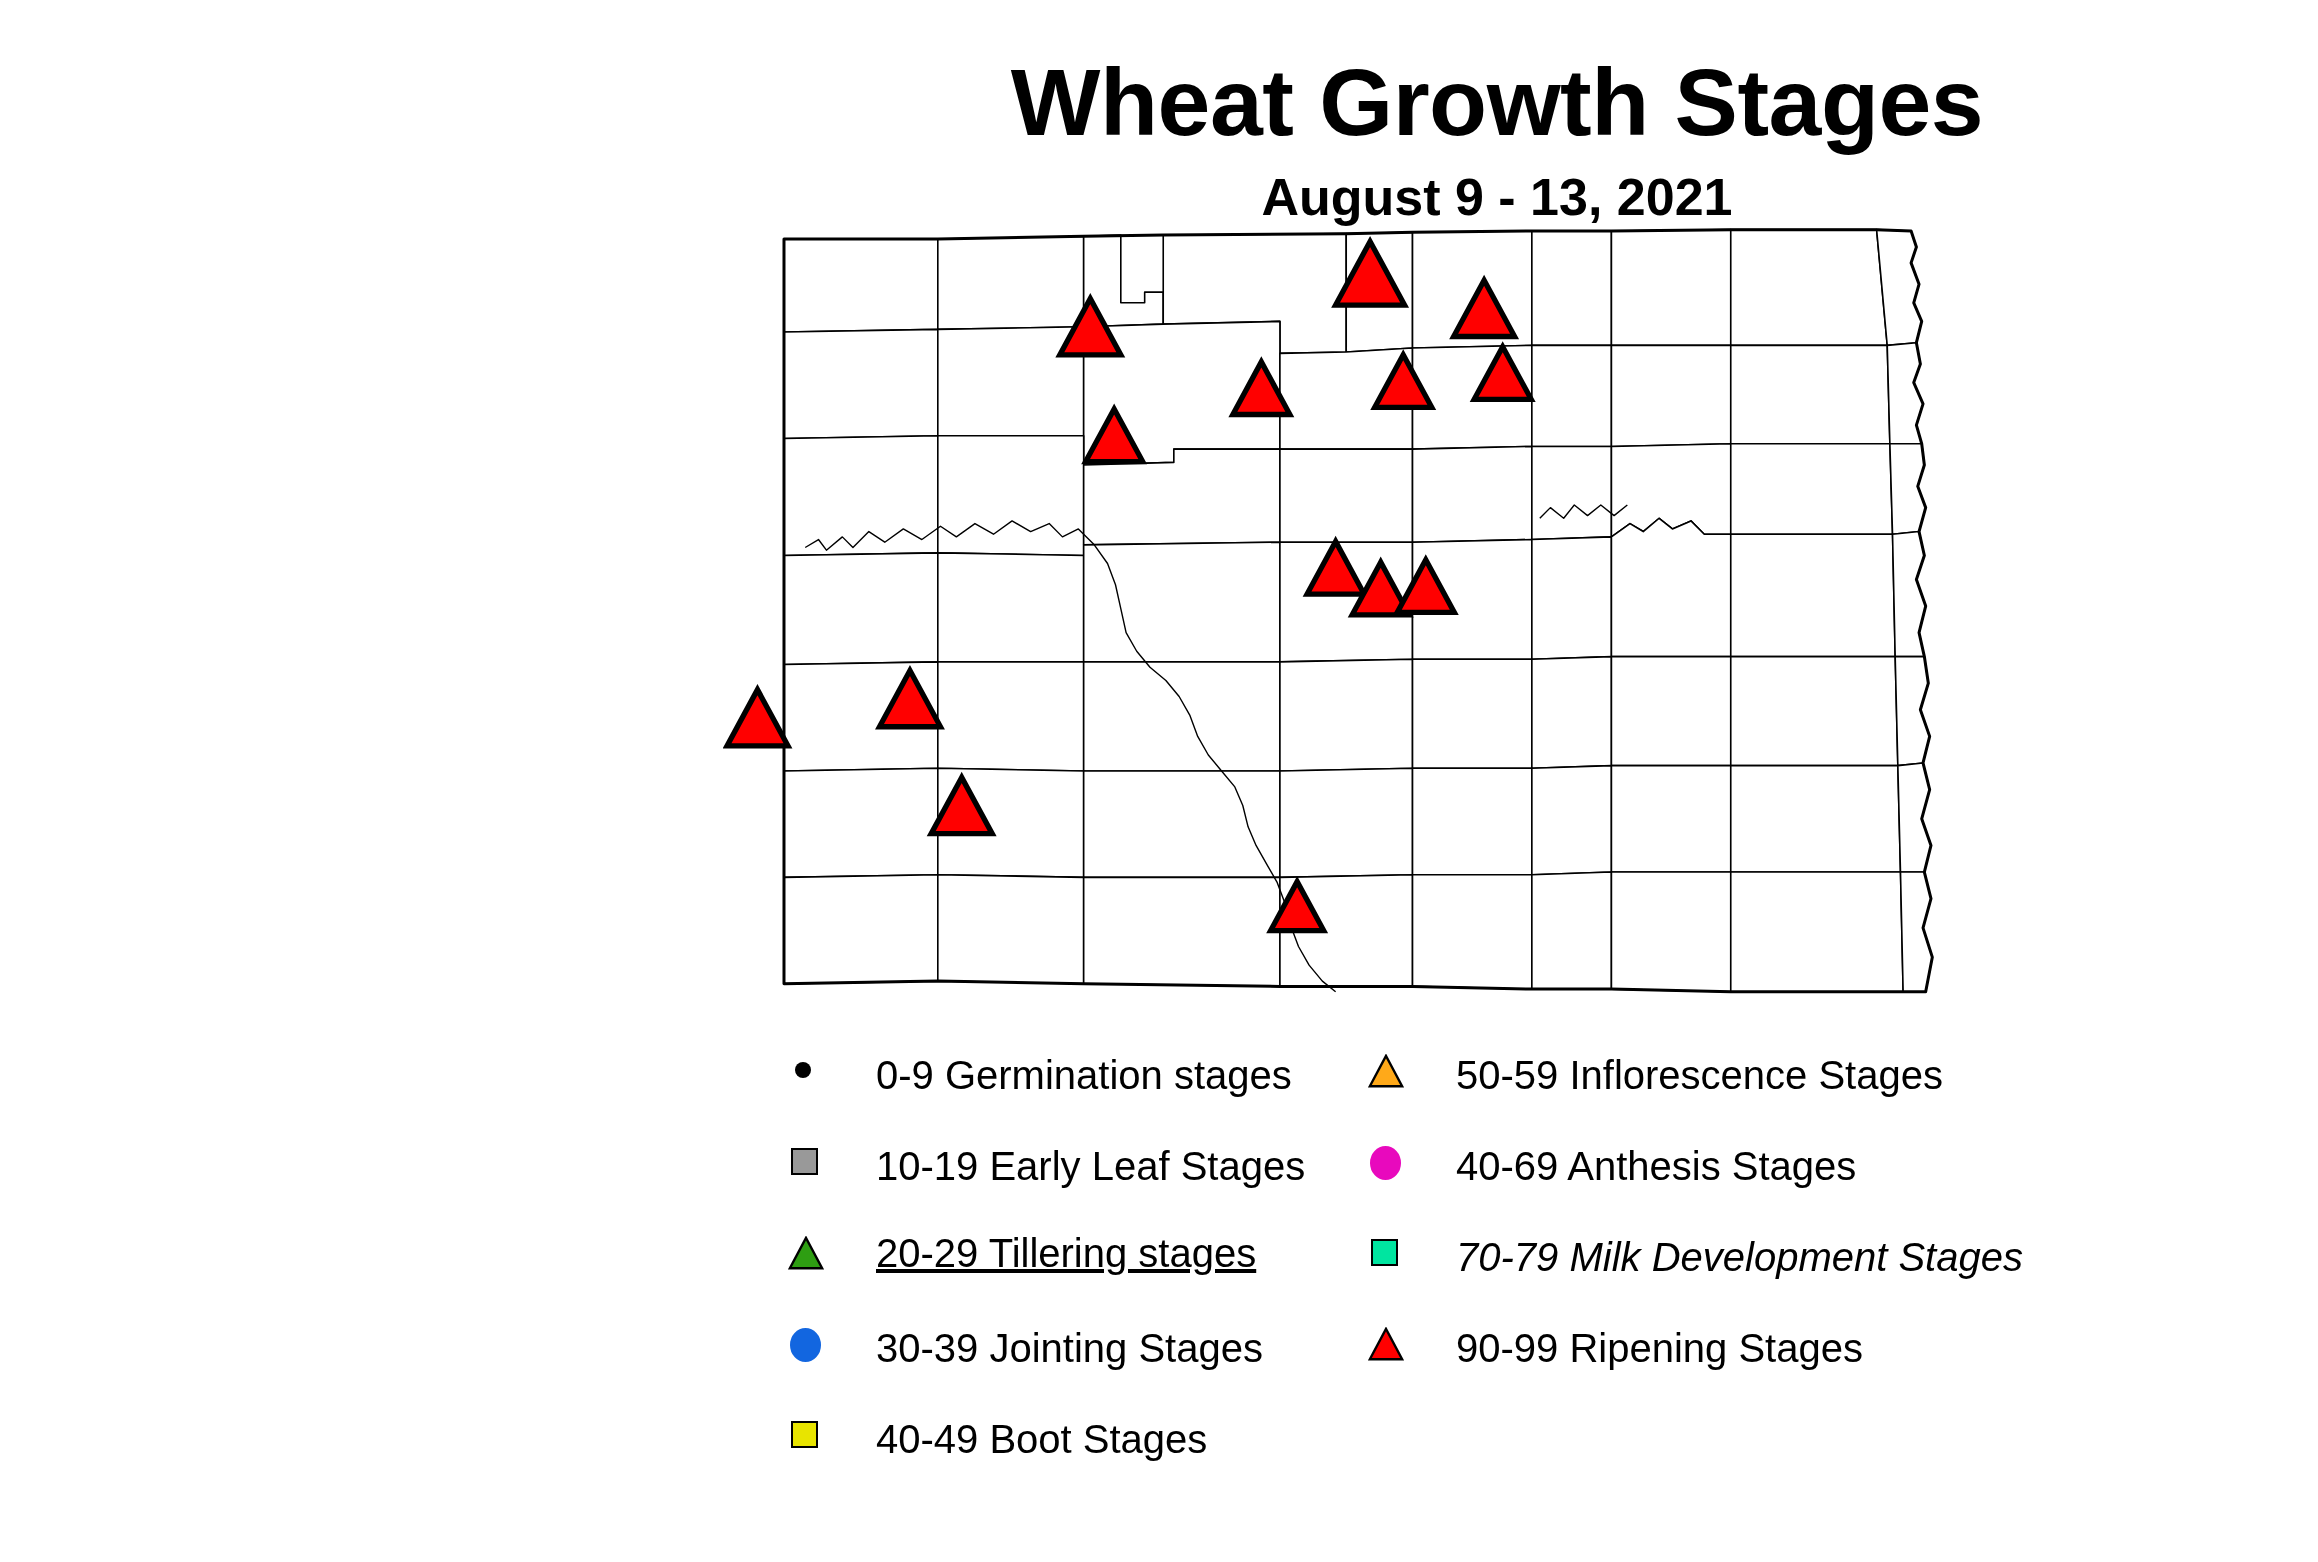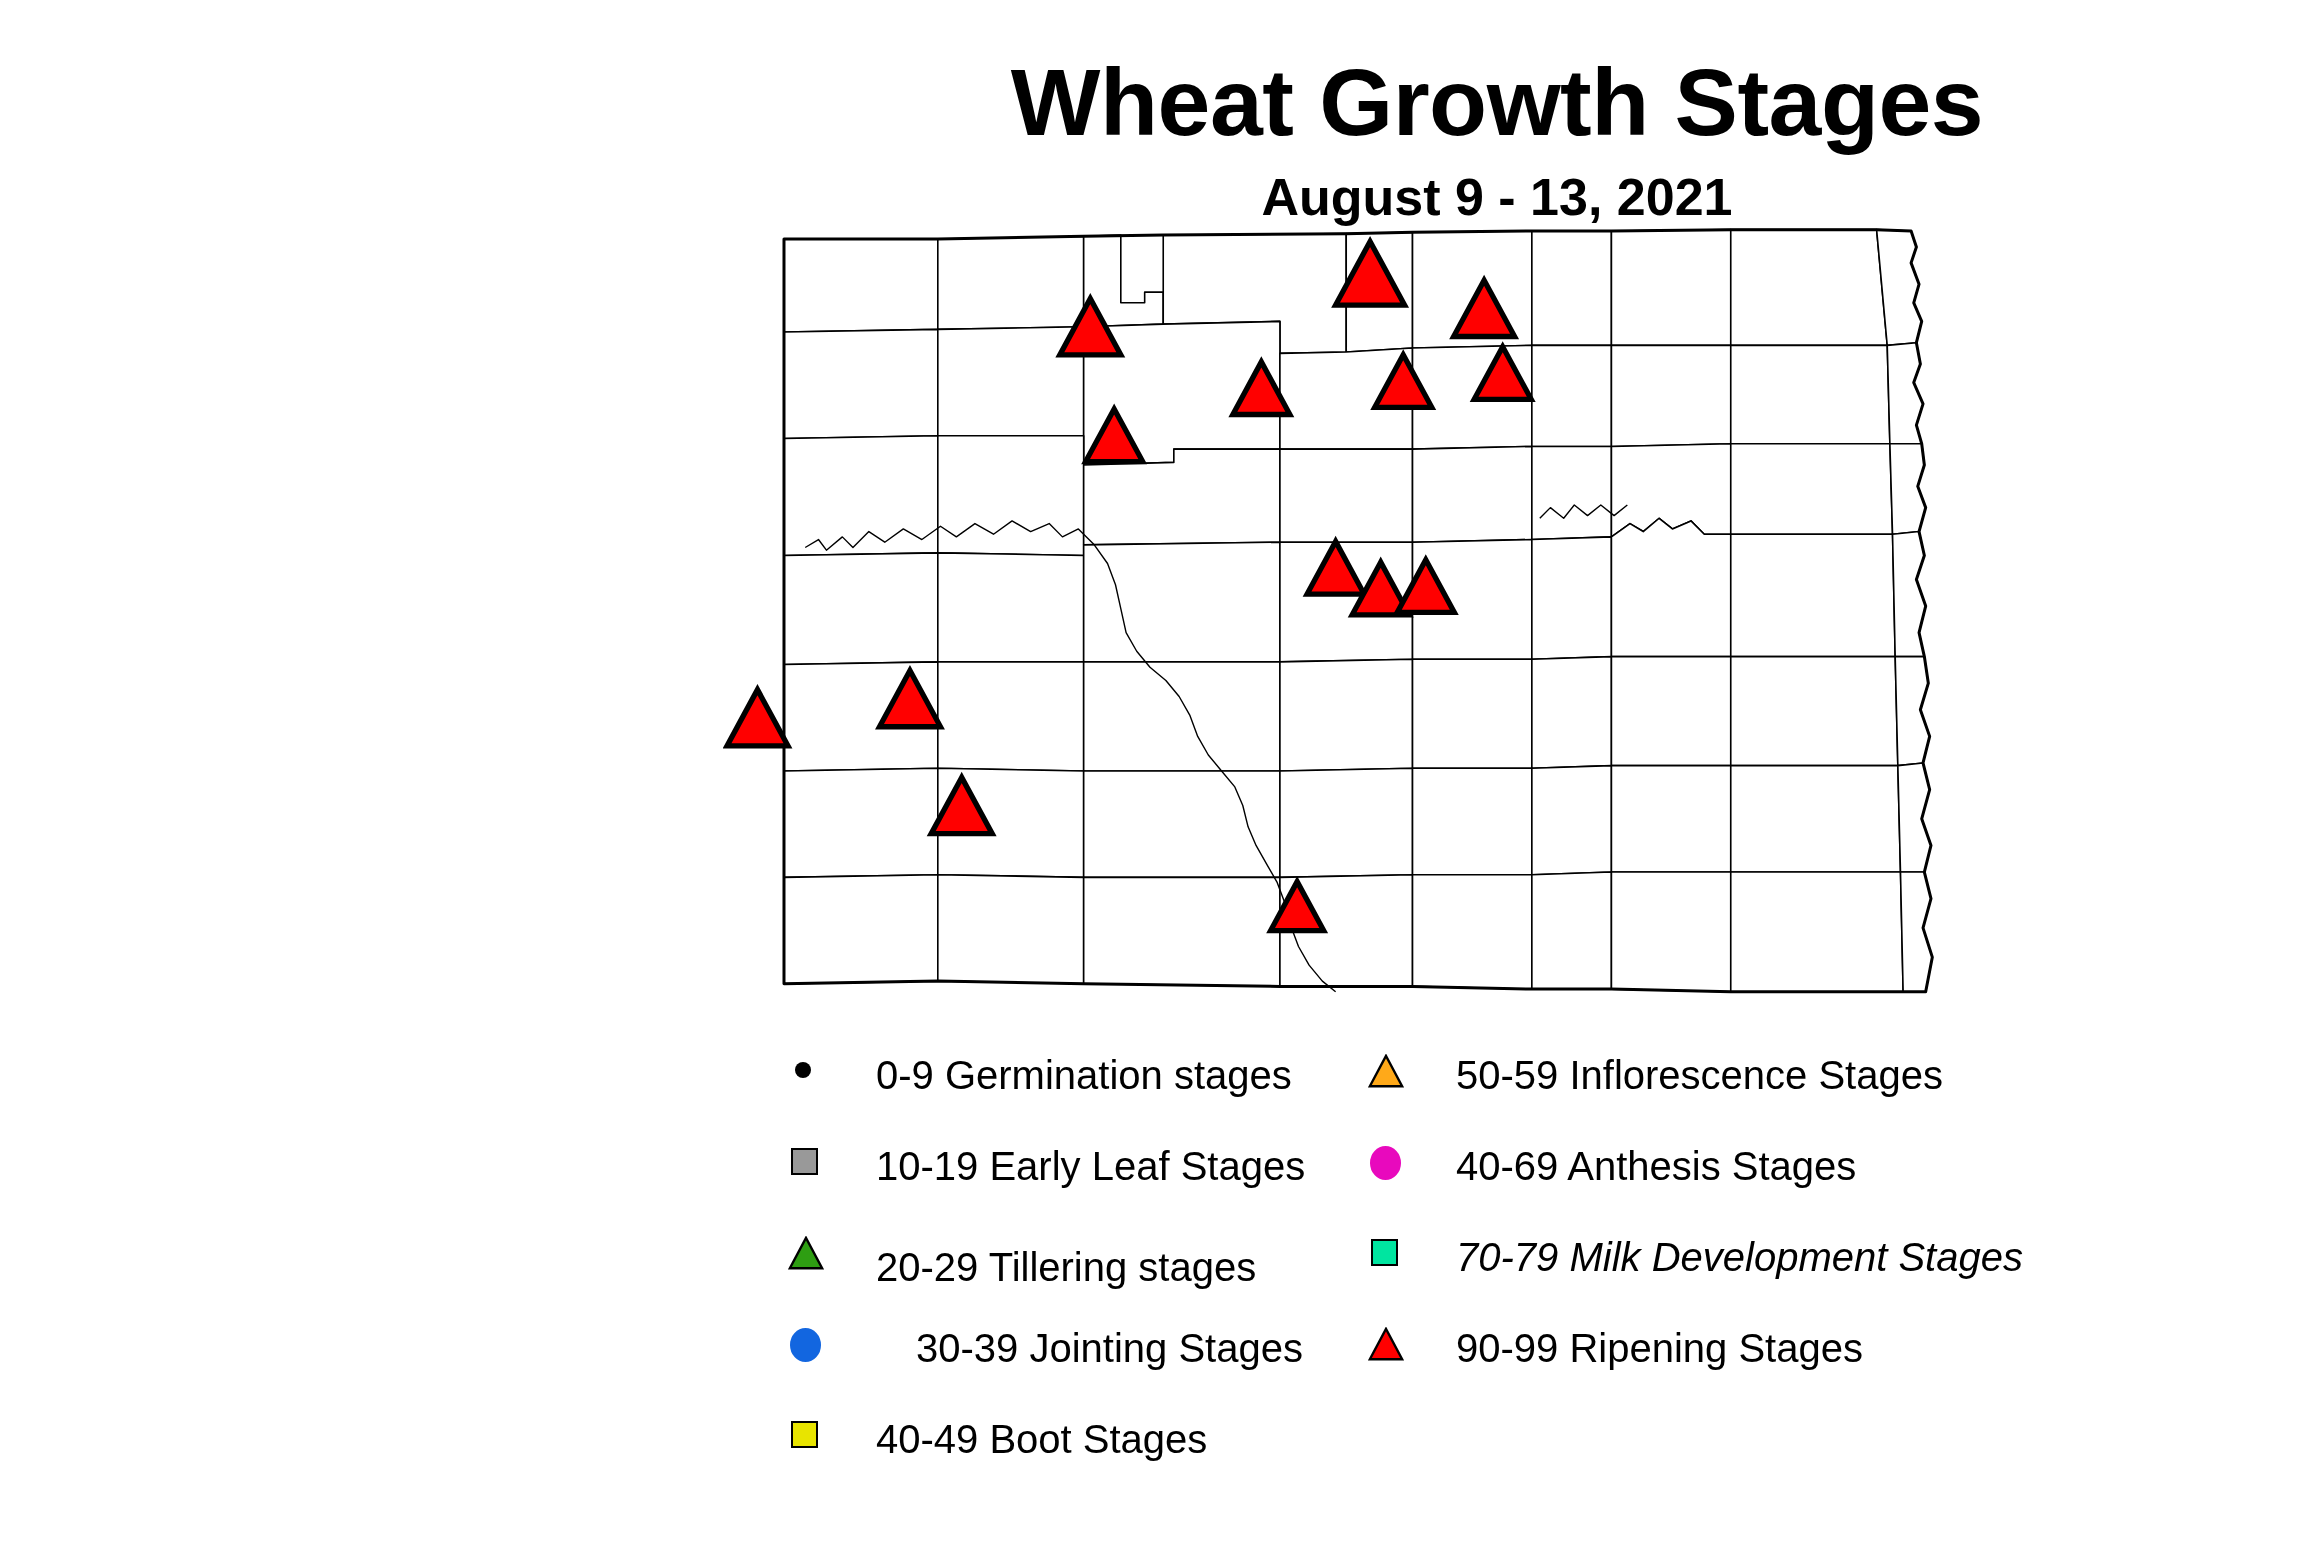--- a/index.html
+++ b/index.html
@@ -167,27 +167,27 @@
           <div class="sym-sq" style="width: 27px; height: 27px; left: 2.8px; top: 7.4px; background: rgb(153, 153, 153);"></div>
         </div>
         <div class="leg-label" style="top: 4.6px;">10-19 Early Leaf Stages</div>
       </div>
       <div class="leg-row">
         <div class="leg-sym">
           <svg class="sym-tri" width="36" height="35" viewBox="0 0 78 76" style="left: 0px; top: 3.7px;">
             <polygon points="39,4 4,70 74,70" fill="#2E9E12" stroke="#000" stroke-width="5" stroke-linejoin="miter"></polygon>
           </svg>
         </div>
-        <div class="leg-label" style="top: 15px;">20-29 Tillering stages</div>
+        <div class="leg-label" style="top: 1px; text-decoration: underline;">20-29 Tillering stages</div>
       </div>
       <div class="leg-row">
         <div class="leg-sym">
           <div class="sym-circ" style="width: 31px; height: 34px; left: 1.9px; top: 4.6px; background: rgb(18, 102, 224);"></div>
         </div>
-        <div class="leg-label" style="top: 4.6px; margin-left: 40px;">30-39 Jointing Stages</div>
+        <div class="leg-label" style="top: 4.6px;">30-39 Jointing Stages</div>
       </div>
       <div class="leg-row">
         <div class="leg-sym">
           <div class="sym-sq" style="width: 27px; height: 27px; left: 2.8px; top: 7.4px; background: rgb(232, 228, 0);"></div>
         </div>
         <div class="leg-label" style="top: 4.6px;">40-49 Boot Stages</div>
       </div>
     </div>
   <div class="leg-col" id="leg-col-right">
       <div class="leg-row">

